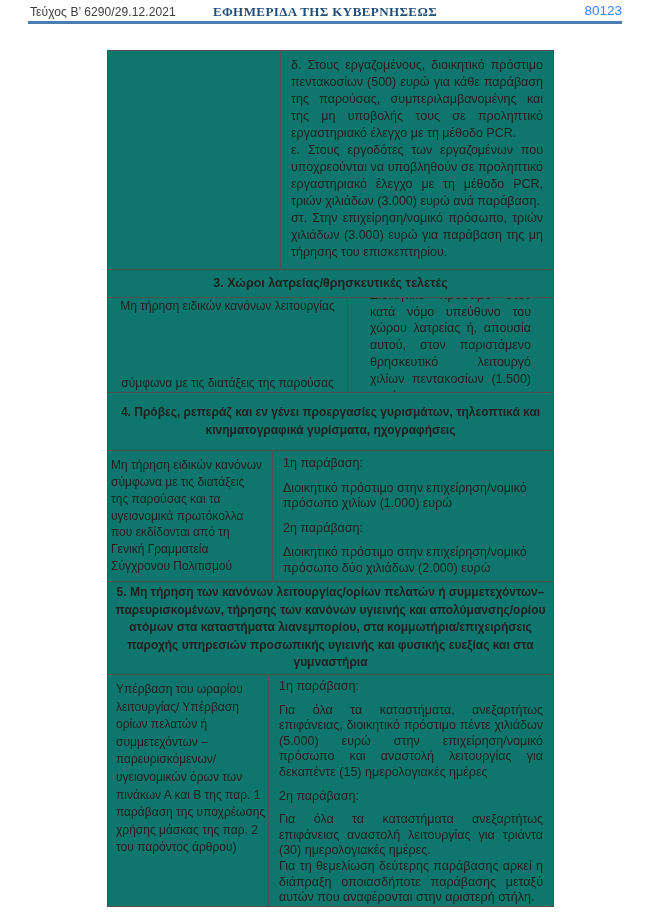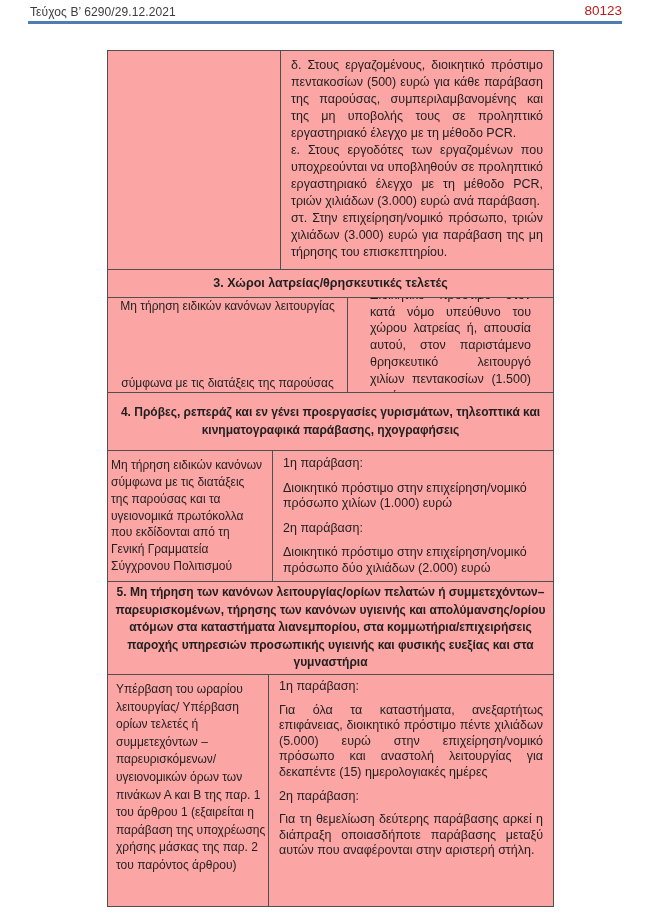--- a/index.html
+++ b/index.html
@@ -8,26 +8,26 @@
     font-family:"Liberation Sans",sans-serif;color:#1f1f1f;overflow:hidden;
   }
   
   .page-header{position:absolute;top:0;left:28px;width:594px;height:32px;}
   .ph-issue{position:absolute;left:2px;top:5px;font-size:12px;color:#3c3c3c;letter-spacing:.1px;}
   .ph-title{
     position:absolute;left:0;right:0;top:4px;text-align:center;
     font-family:"Liberation Serif",serif;font-weight:bold;font-size:13px;
     color:#1f4e79;letter-spacing:.4px;
   }
-  .ph-page{position:absolute;right:0;top:3px;font-size:13.5px;color:#b91c1c;margin-left:40px;}
+  .ph-page{position:absolute;right:0;top:3px;font-size:13.5px;color:#3b82f6;margin-left:40px;}
   .ph-rule{position:absolute;left:0;right:0;top:21px;height:2.5px;background:#4d7eb3;}
   
   .doc-table{
     position:absolute;left:107px;top:50px;width:447px;
-    border:1px solid #4f4f4f;box-sizing:border-box;background:#fca5a5;
+    border:1px solid #4f4f4f;box-sizing:border-box;background:#0f766e;
   }
   .tr{display:flex;box-sizing:border-box;overflow:hidden;}
   .tr + .tr{border-top:1px solid #4f4f4f;}
   .tc{box-sizing:border-box;overflow:hidden;}
   .tc-l{border-right:1px solid #4f4f4f;}
   .tc-r{flex:1;}
   
   .row1{height:218px;}
   .row1 .tc-l{width:173px;}
   .row1 .tc-r{padding:6px 10px 4px 10px;font-size:12.5px;line-height:17px;text-align:justify;}
@@ -61,20 +61,21 @@
   .row5 .tc-r{padding:4px 10px 2px 10px;font-size:12.5px;line-height:15.6px;text-align:justify;}
   .row5 .tc-r p{margin:0 0 8px 0;}
   .row5 .tc-r p.nogap{margin-bottom:0;}
   .row5 .tc-r p:last-child{margin-bottom:16px;}
 </style>
 </head>
 <body>
 
 <div class="page-header">
   <span class="ph-issue">Τεύχος Β’ 6290/29.12.2021</span>
+  <span class="ph-title">ΕΦΗΜΕΡΙΔΑ ΤΗΣ ΚΥΒΕΡΝΗΣΕΩΣ</span>
   <span class="ph-page">80123</span>
   <div class="ph-rule"></div>
 </div>
 
 <div class="doc-table">
 
   <div class="tr row1">
     <div class="tc tc-l"></div>
     <div class="tc tc-r">
       <p>δ. Στους εργαζομένους, διοικητικό πρόστιμο πεντακοσίων (500) ευρώ για κάθε παράβαση της παρούσας, συμπεριλαμβανομένης και της μη υποβολής τους σε προληπτικό εργαστηριακό έλεγχο με τη μέθοδο PCR.</p>
@@ -92,21 +93,21 @@
       <div class="cline">Μη τήρηση ειδικών κανόνων λειτουργίας</div>
       <div class="cline">σύμφωνα με τις διατάξεις της παρούσας</div>
     </div>
     <div class="tc tc-r">
       <p>Διοικητικό πρόστιμο στον κατά νόμο υπεύθυνο του χώρου λατρείας ή, απουσία αυτού, στον παριστάμενο θρησκευτικό λειτουργό χιλίων πεντακοσίων (1.500) ευρώ.</p>
     </div>
   </div>
 
   <div class="tr hrow hrow4">
     <div class="hline">4. Πρόβες, ρεπεράζ και εν γένει προεργασίες γυρισμάτων, τηλεοπτικά και</div>
-    <div class="hline">κινηματογραφικά παράβασης, ηχογραφήσεις</div>
+    <div class="hline">κινηματογραφικά γυρίσματα, ηχογραφήσεις</div>
   </div>
 
   <div class="tr row4">
     <div class="tc tc-l">
       <div class="cline">Μη τήρηση ειδικών κανόνων</div>
       <div class="cline">σύμφωνα με τις διατάξεις</div>
       <div class="cline">της παρούσας και τα</div>
       <div class="cline">υγειονομικά πρωτόκολλα</div>
       <div class="cline">που εκδίδονται από τη</div>
       <div class="cline">Γενική Γραμματεία</div>
@@ -125,31 +126,31 @@
     <div class="hline">παρευρισκομένων, τήρησης των κανόνων υγιεινής και απολύμανσης/ορίου</div>
     <div class="hline">ατόμων στα καταστήματα λιανεμπορίου, στα κομμωτήρια/επιχειρήσεις</div>
     <div class="hline">παροχής υπηρεσιών προσωπικής υγιεινής και φυσικής ευεξίας και στα</div>
     <div class="hline">γυμναστήρια</div>
   </div>
 
   <div class="tr row5">
     <div class="tc tc-l">
       <div class="cline">Υπέρβαση του ωραρίου</div>
       <div class="cline">λειτουργίας/ Υπέρβαση</div>
-      <div class="cline">ορίων τελετές ή</div>
+      <div class="cline">ορίων πελατών ή</div>
       <div class="cline">συμμετεχόντων –</div>
       <div class="cline">παρευρισκόμενων/</div>
       <div class="cline">υγειονομικών όρων των</div>
       <div class="cline">πινάκων Α και Β της παρ. 1</div>
-      <div class="cline">του άρθρου 1 (εξαιρείται η</div>
       <div class="cline">παράβαση της υποχρέωσης</div>
       <div class="cline">χρήσης μάσκας της παρ. 2</div>
       <div class="cline">του παρόντος άρθρου)</div>
     </div>
     <div class="tc tc-r">
       <p>1η παράβαση:</p>
       <p>Για όλα τα καταστήματα, ανεξαρτήτως επιφάνειας, διοικητικό πρόστιμο πέντε χιλιάδων (5.000) ευρώ στην επιχείρηση/νομικό πρόσωπο και αναστολή λειτουργίας για δεκαπέντε (15) ημερολογιακές ημέρες</p>
       <p>2η παράβαση:</p>
+      <p class="nogap">Για όλα τα καταστήματα ανεξαρτήτως επιφάνειας αναστολή λειτουργίας για τριάντα (30) ημερολογιακές ημέρες.</p>
       <p>Για τη θεμελίωση δεύτερης παράβασης αρκεί η διάπραξη οποιασδήποτε παράβασης μεταξύ αυτών που αναφέρονται στην αριστερή στήλη.</p>
     </div>
   </div>
 
 </div>
 
 </body></html>

